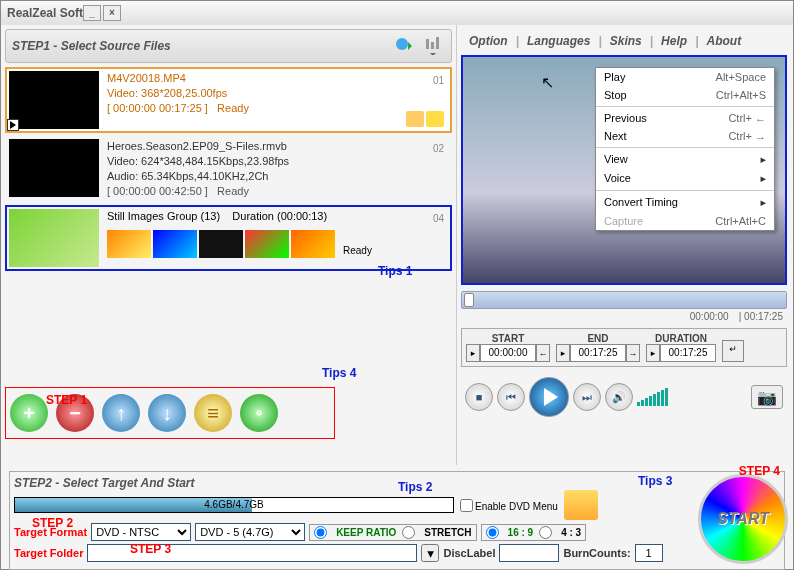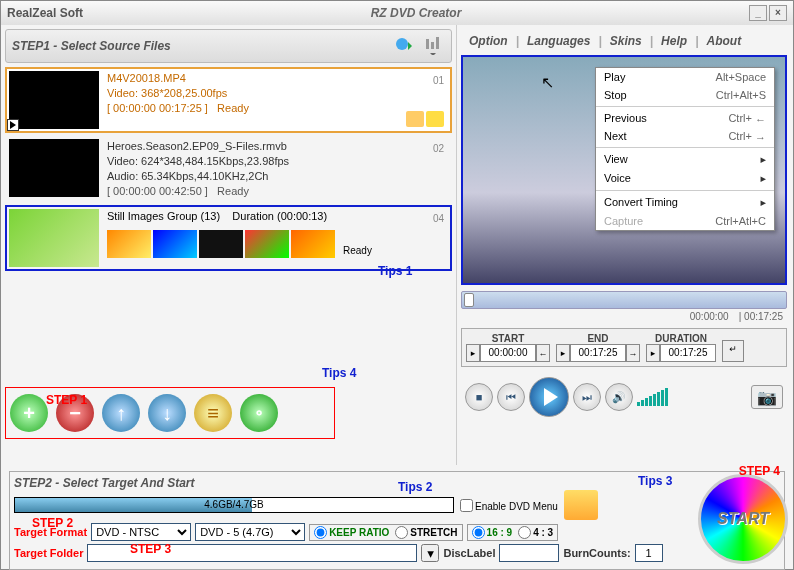--- a/index.html
+++ b/index.html
@@ -72,33 +72,32 @@
 .step2 { border:1px solid #aaa; padding:4px; font-size:11px; position:relative; margin-top:2px;}
 .step2-title { font-weight:bold; font-style:italic; color:#555; font-size:12px; }
 .capacity { height:16px; background:#fff; border:1px solid #000; margin:4px 0; position:relative; }
 .cap-fill { height:100%; width:54%; background:linear-gradient(#8ce,#48a); }
 .cap-txt { position:absolute; left:50%; top:1px; transform:translateX(-50%); font-size:10px; }
 .row { display:flex; align-items:center; gap:4px; margin:3px 0; font-size:11px; }
 .lblred { color:red; font-weight:bold; }
 .lbl { color:#333; font-weight:bold; }
 select,input[type=text] { font-size:11px; height:18px; border:1px solid #357; background:#fff; }
 .radio-g { display:flex; gap:6px; align-items:center; }
-.radio-g label { display:flex; align-items:center; gap:2px; font-size:10px; font-weight:bold; }
+.radio-g label { display:flex; align-items:center; gap:9px; font-size:10px; font-weight:bold; }
 .start-btn { position:absolute; right:6px; bottom:6px; width:90px; height:90px; border-radius:50%; background:conic-gradient(#f0f,#f80,#ff0,#0f0,#0ff,#00f,#f0f); cursor:pointer; display:flex; align-items:center; justify-content:center; border:3px solid #ccc; }
 .start-btn .inner { font-size:16px; font-weight:bold; color:#777; font-style:italic; text-shadow:1px 1px #fff; }
 .anno { position:absolute; color:red; font-size:12px; font-weight:bold; pointer-events:none; }
 .chk { display:flex; align-items:flex-end; gap:2px; font-size:10px; }
 </style>
 </head>
 <body>
 
 <div class="window">
   <div class="titlebar">
     <span class="brand">RealZeal Soft</span>
-    <span class="apptitle">RZ DVD Creator</span>
     <div class="winbtns">
       <div class="winbtn">_</div>
       <div class="winbtn">×</div>
     </div>
   </div>
 
   <div class="main">
 
     <div class="left">
       <div class="panel-hdr">

